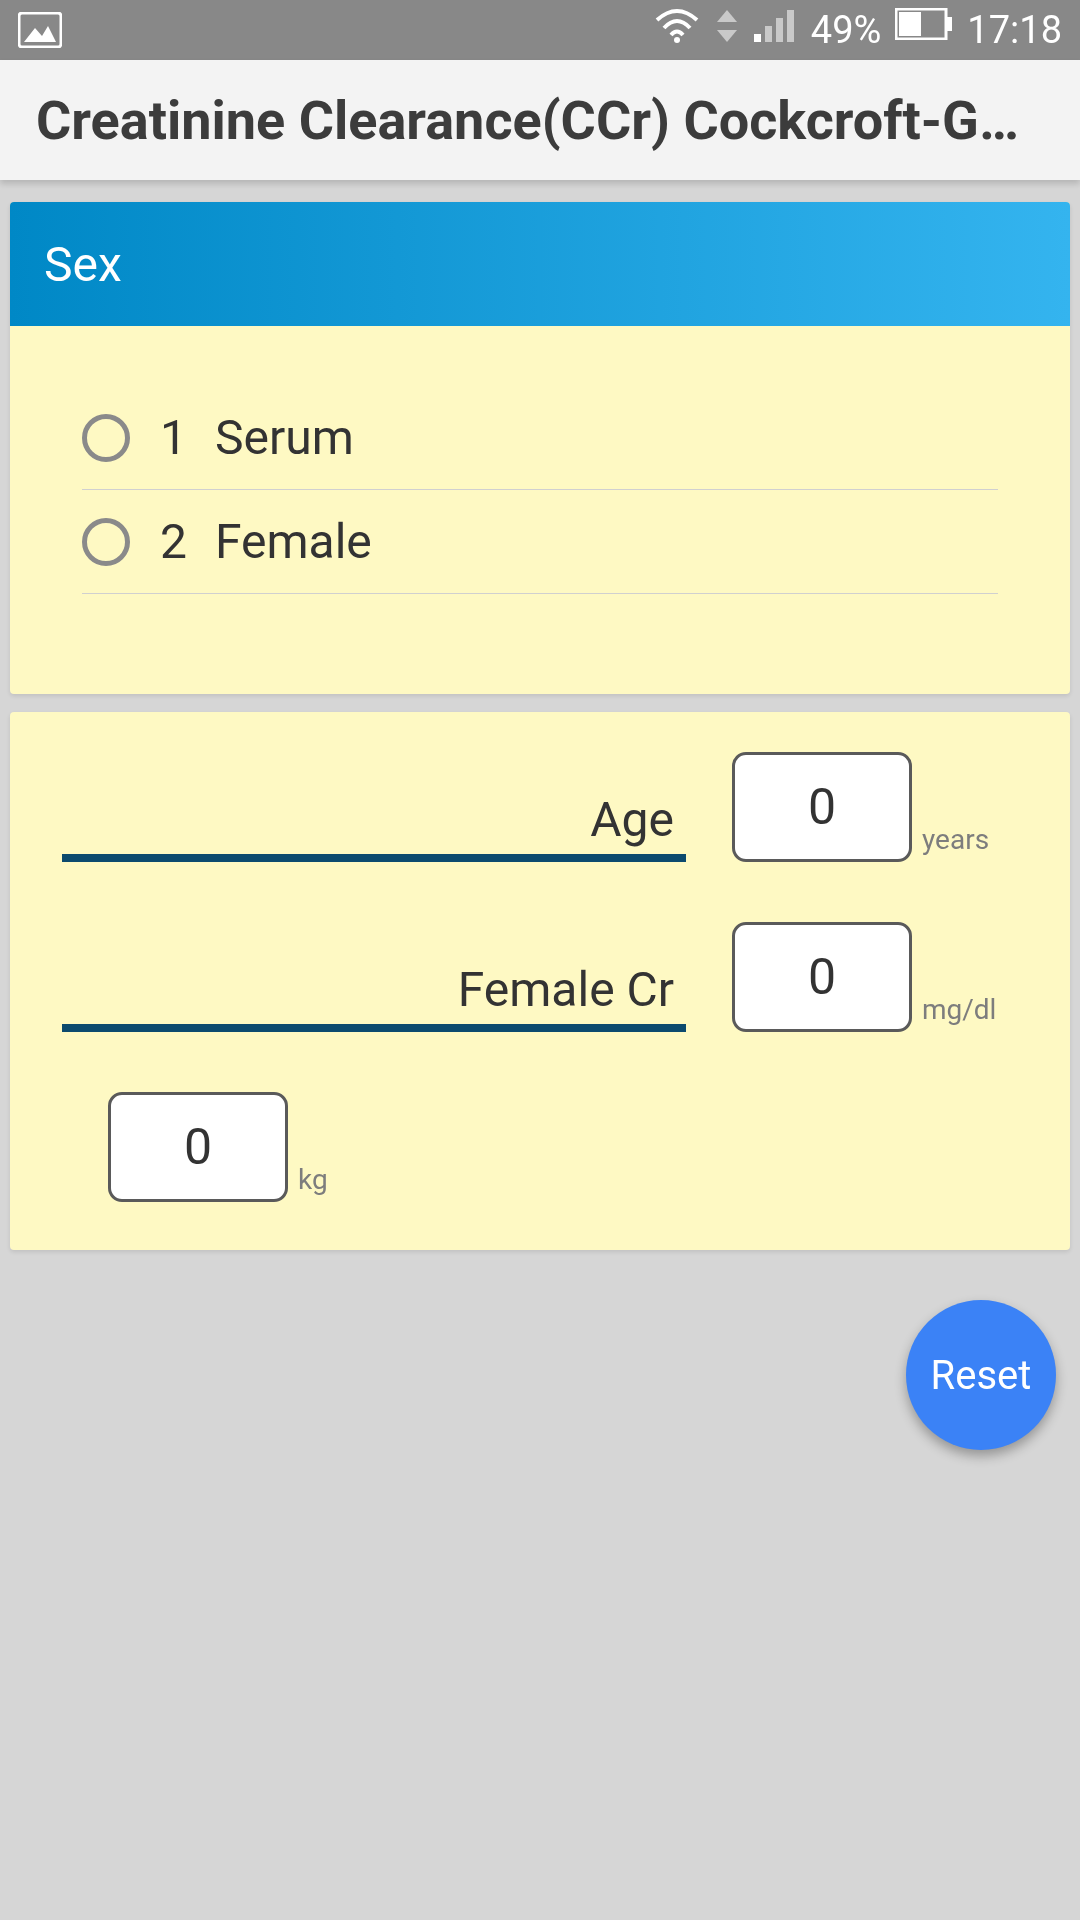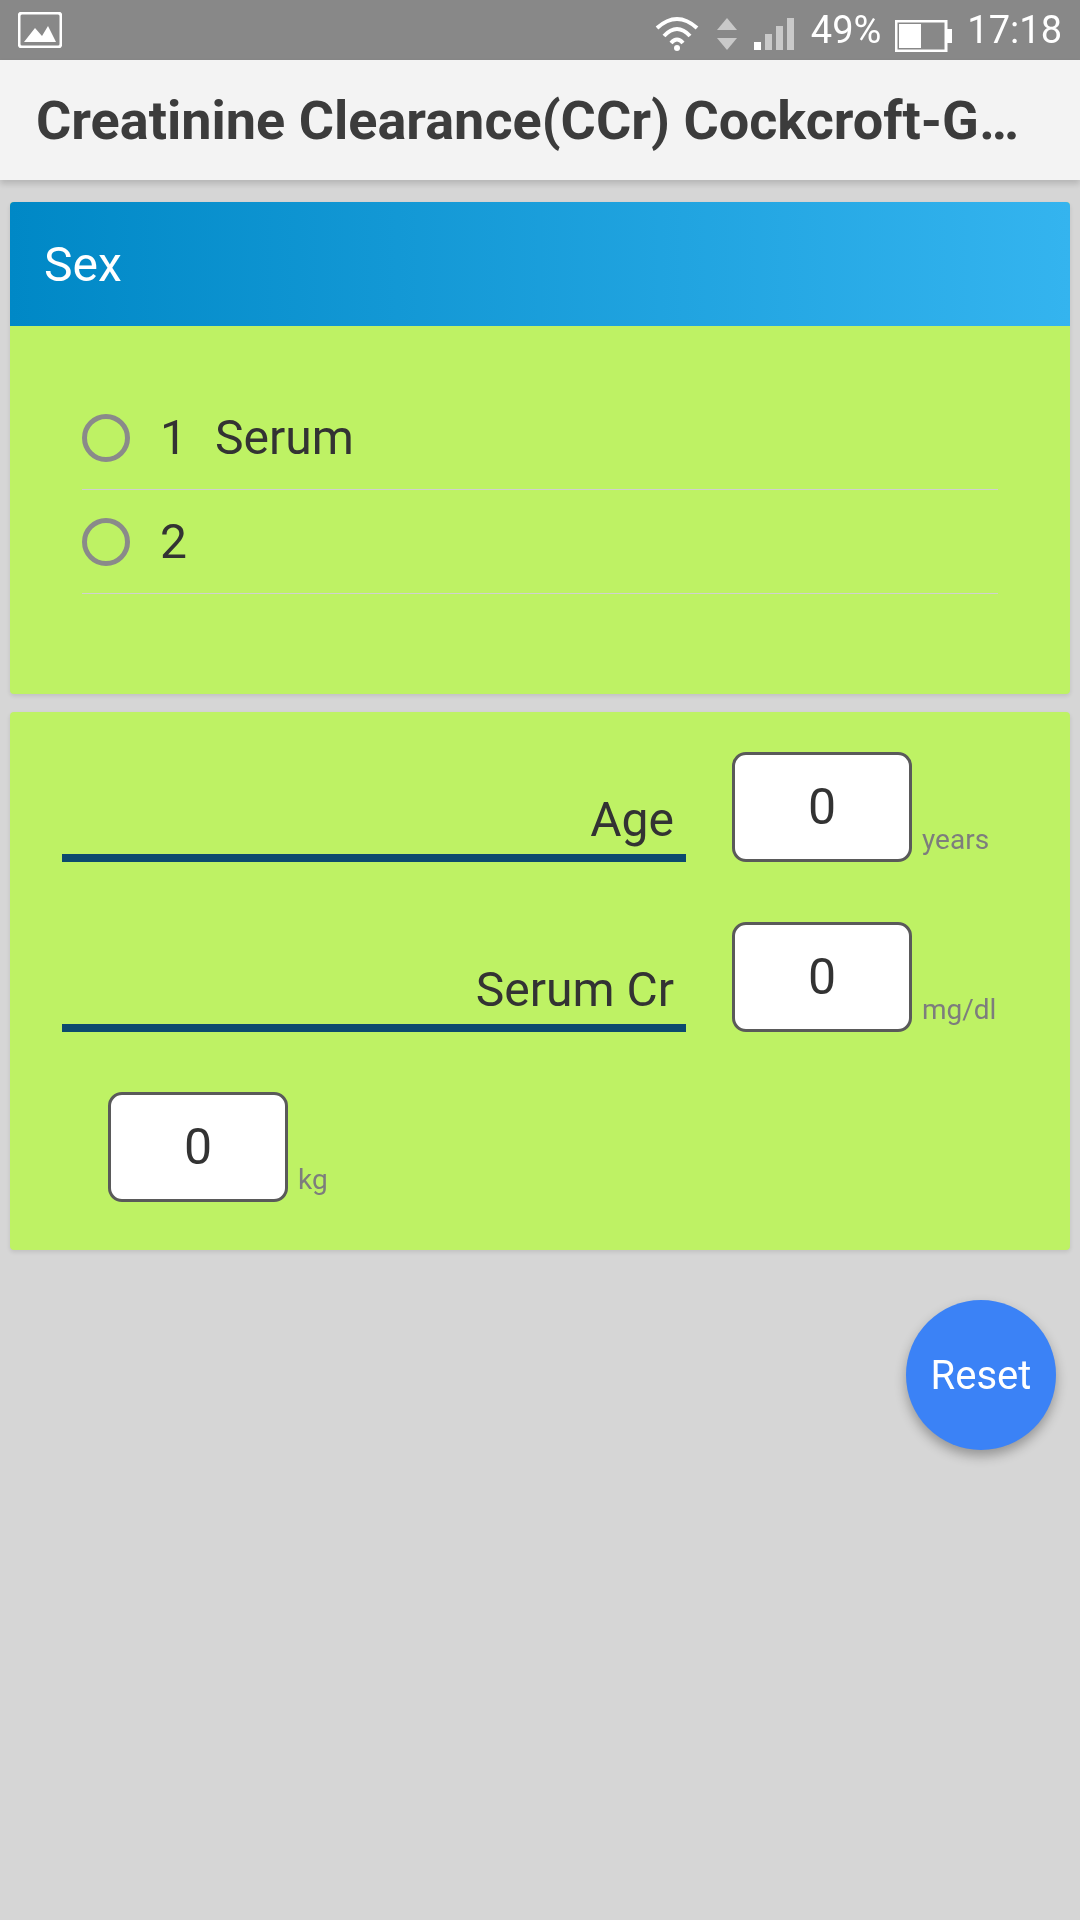--- a/index.html
+++ b/index.html
@@ -7,42 +7,42 @@
   .status-bar {
     height: 60px;
     background: #888888;
     display: flex;
     align-items: center;
     justify-content: space-between;
     padding: 0 18px;
     color: #ffffff;
   }
   .status-left { display: flex; align-items: center; }
-  .status-right { display: flex; align-items: flex-end; gap: 14px; }
+  .status-right { display: flex; align-items: flex-start; gap: 14px; }
   .status-text { font-size: 38px; font-weight: 400; }
   .app-bar {
     height: 120px;
     background: #f3f3f3;
     display: flex;
     align-items: center;
     padding: 0 36px;
     box-shadow: 0 4px 6px rgba(0,0,0,0.15);
   }
   .app-title {
     font-size: 54px;
     font-weight: 700;
     color: #3c3c3c;
     white-space: nowrap;
     overflow: hidden;
     text-overflow: ellipsis;
     width: 100%;
   }
   .content { padding: 22px 10px 0 10px; }
   .card {
-    background: #bef264;
+    background: #fef9c3;
     border-radius: 4px;
     box-shadow: 0 2px 4px rgba(0,0,0,0.1);
     margin-bottom: 18px;
   }
   .section-header {
     height: 124px;
     background: linear-gradient(to right, #0088c6, #34b4ef);
     display: flex;
     align-items: center;
     padding: 0 34px;
@@ -177,35 +177,36 @@
     <div class="section-header">Sex</div>
     <div class="radio-list">
       <div class="radio-row">
         <div class="radio-circle"></div>
         <span class="radio-num">1</span>
         <span class="radio-label">Serum</span>
       </div>
       <div class="radio-row">
         <div class="radio-circle"></div>
         <span class="radio-num">2</span>
+        <span class="radio-label">Female</span>
       </div>
     </div>
   </div>
 
   <div class="card inputs-card">
     <div class="input-row">
       <div class="field-label-wrap">
         <span class="field-label">Age</span>
       </div>
       <div class="value-box">0</div>
       <div class="unit-label">years</div>
     </div>
     <div class="input-row">
       <div class="field-label-wrap">
-        <span class="field-label">Serum Cr</span>
+        <span class="field-label">Female Cr</span>
       </div>
       <div class="value-box">0</div>
       <div class="unit-label">mg/dl</div>
     </div>
     <div class="input-row">
       <div class="value-box">0</div>
       <div class="unit-label">kg</div>
     </div>
   </div>
 

